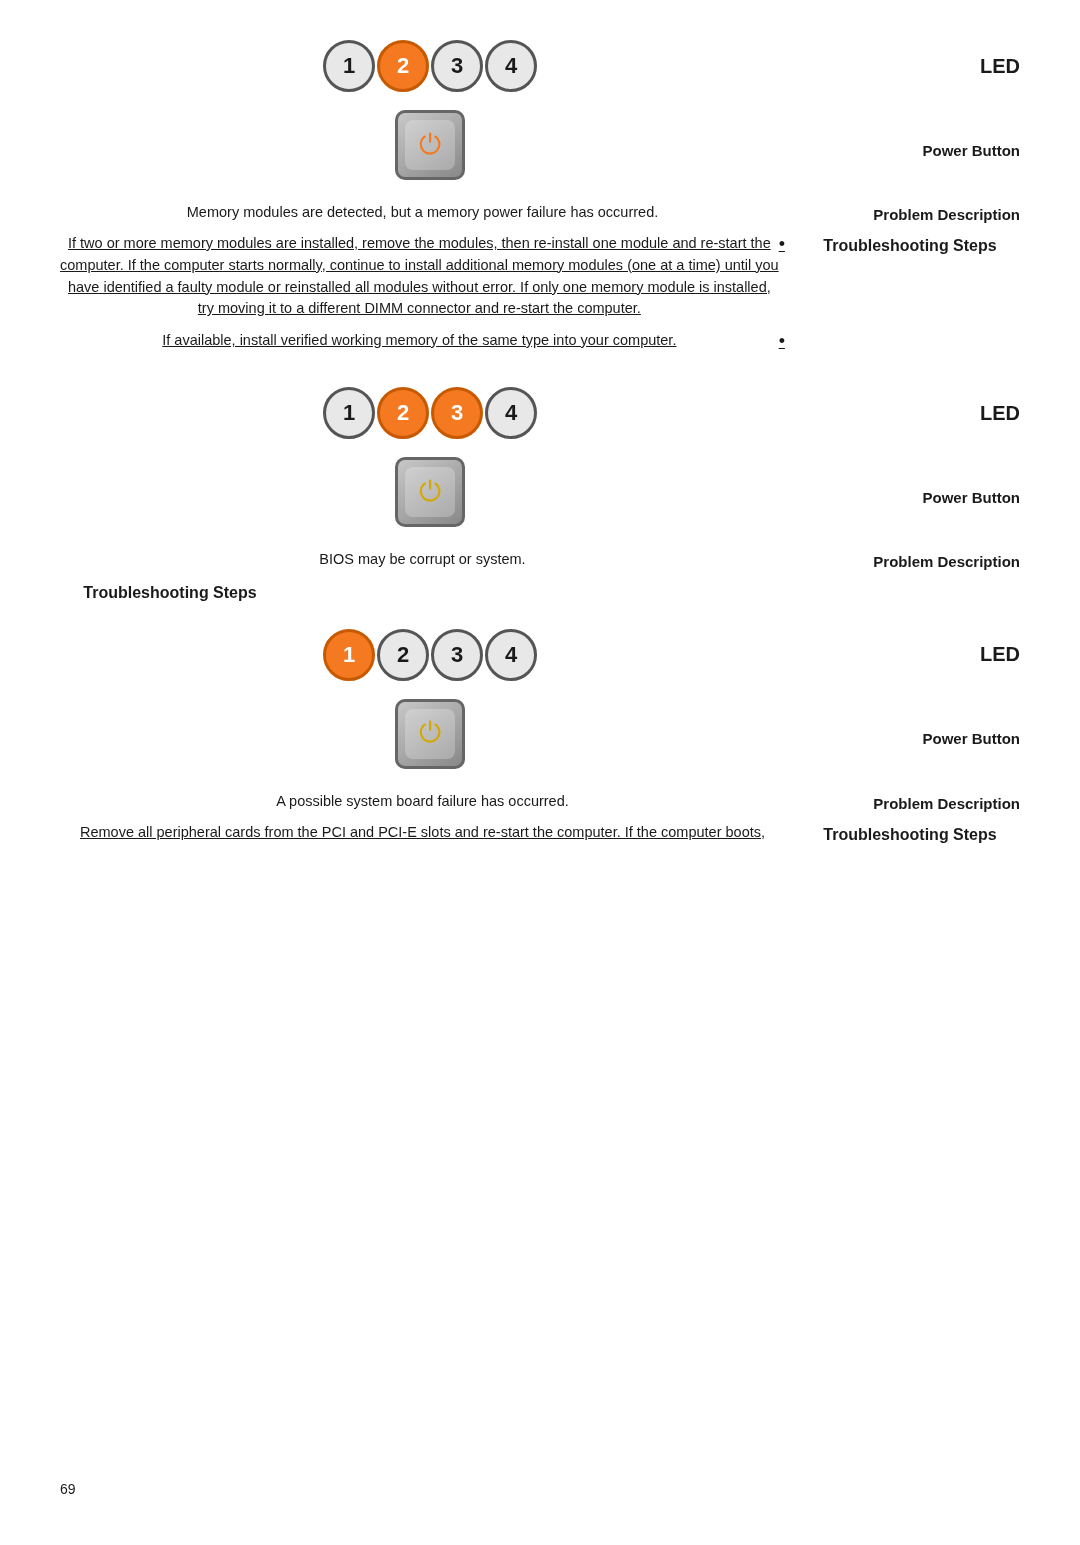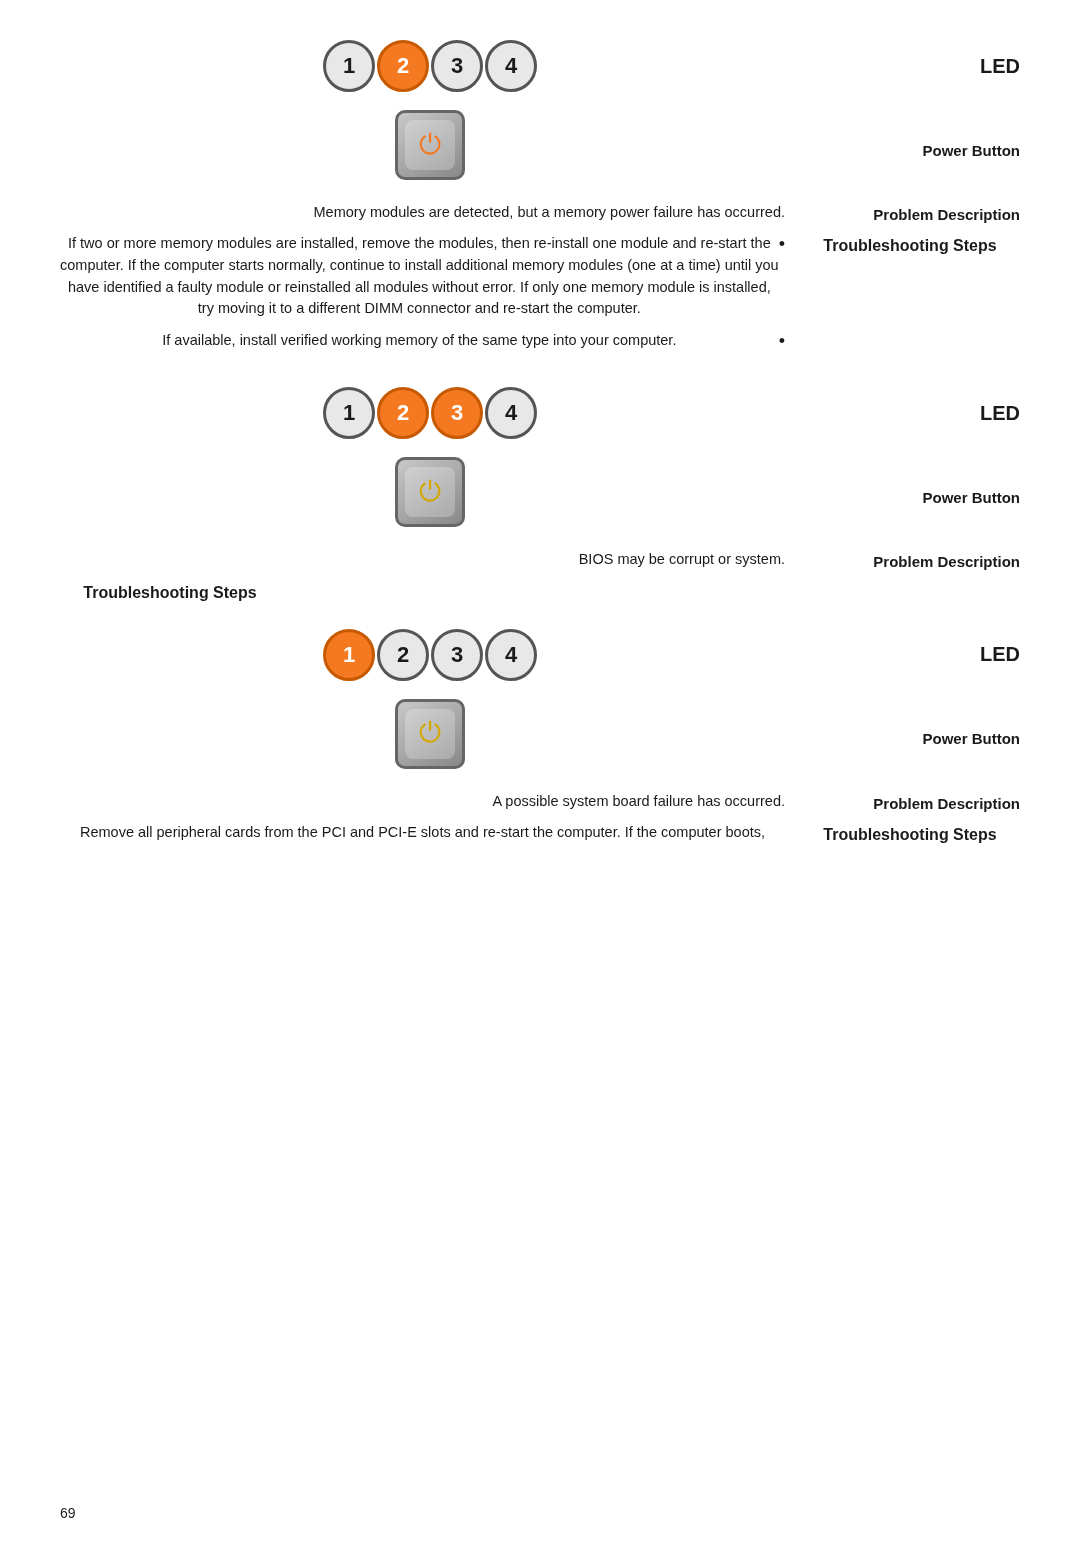--- a/index.html
+++ b/index.html
@@ -126,21 +126,20 @@
     .desc-text {
       flex: 1;
       text-align: center;
       padding-right: 15px;
       font-size: 14.5px;
       line-height: 1.45;
       direction: ltr;
     }
 
     .desc-text.right-align {
-      text-align: right;
     }
 
     .desc-label {
       width: 220px;
       text-align: right;
       font-weight: bold;
       font-size: 15px;
       line-height: 1.4;
       padding-top: 2px;
     }
@@ -162,20 +161,21 @@
       direction: ltr;
       text-align: center;
     }
 
     .steps-content .bullet-item {
       display: flex;
       align-items: flex-start;
       text-align: center;
       justify-content: flex-end;
       margin-bottom: 10px;
+      text-decoration: underline;
     }
 
     .bullet-dot {
       font-size: 18px;
       line-height: 1.3;
       flex-shrink: 0;
     }
 
     .bullet-text {
       text-align: center;
@@ -186,21 +186,21 @@
       width: 220px;
       text-align: center;
       font-weight: bold;
       font-size: 16px;
       line-height: 1.4;
       padding-top: 2px;
     }
 
     .page-number {
       position: absolute;
-      bottom: 24px;
+      bottom: 48px;
       left: 60px;
       font-size: 14px;
     }
 
     .spacer {
       height: 16px;
     }
   </style>
 </head>
 <body>

